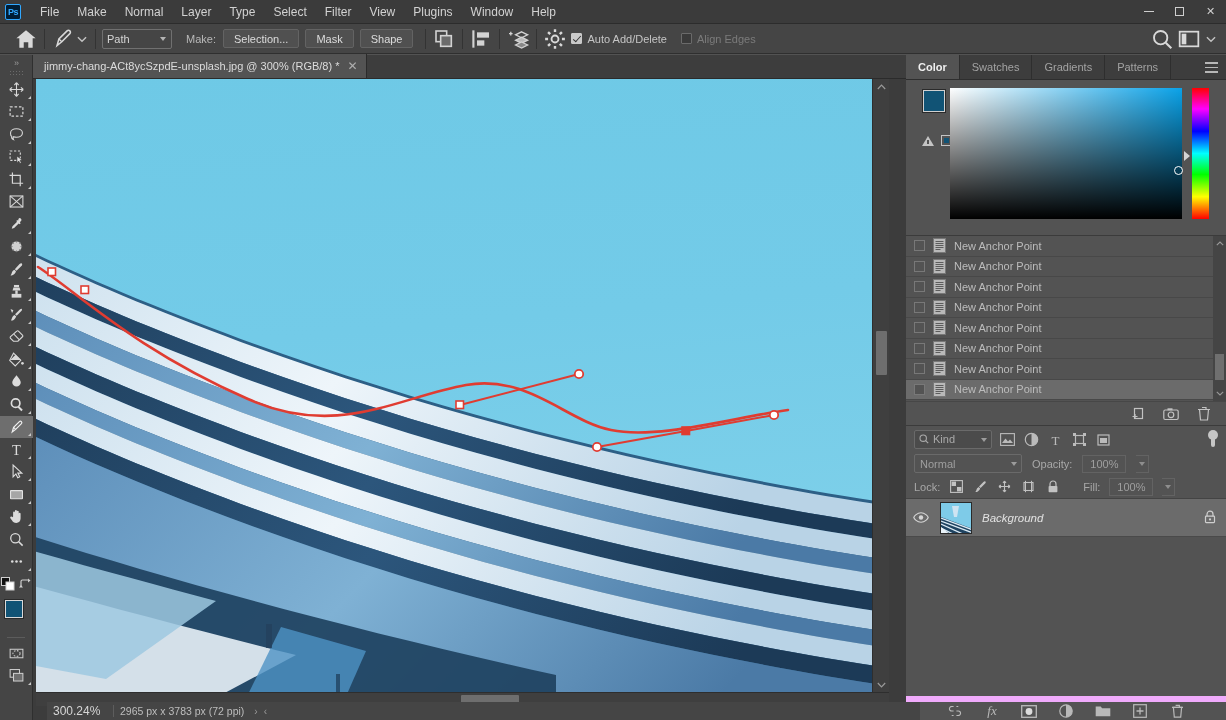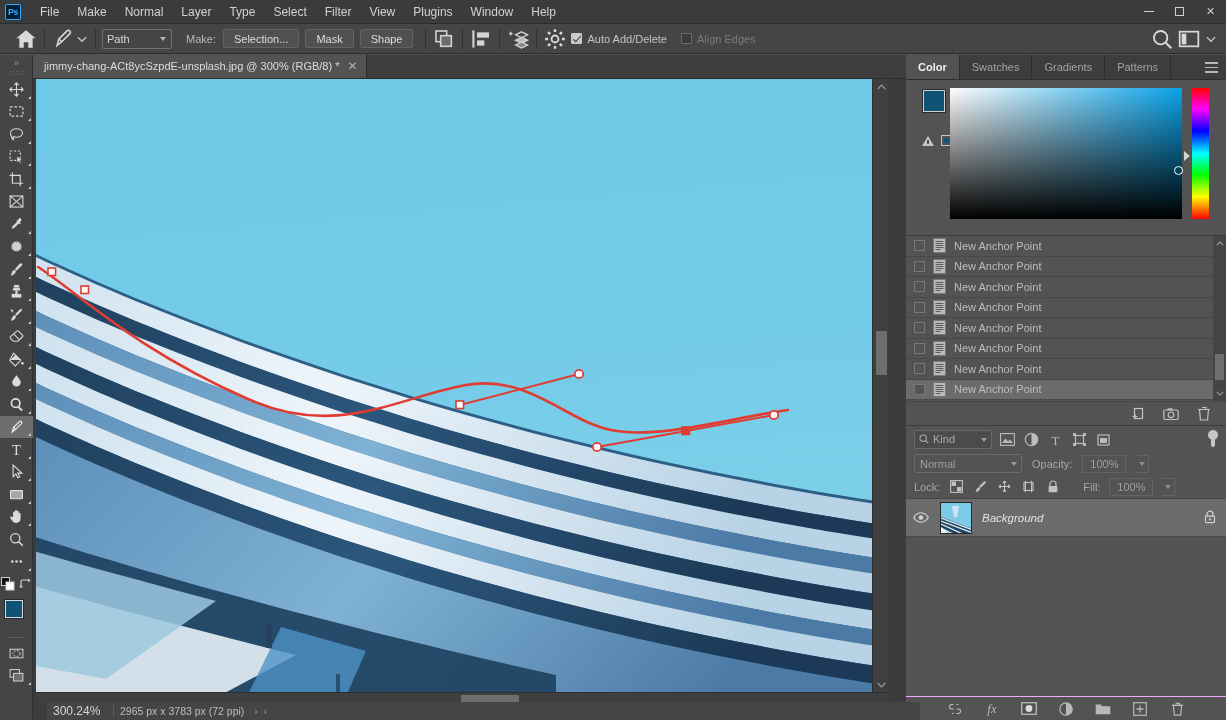--- a/index.html
+++ b/index.html
@@ -306,21 +306,21 @@
     width: 32px; height: 32px; border: 1px solid #2a2a2a; position: relative; overflow: hidden;
     background:
       linear-gradient(135deg, #1b3f64 0%, #2f6f9e 35%, #9fd6ee 55%, #4a8fc0 75%, #123css 100%);
   }
   .layer-name { font-size: 11.5px; font-style: italic; color: #e2e2e2; }
   .lock-badge { margin-left: auto; color: #cfcfcf; }
 
   .lay-foot {
     position: absolute; left: 0; bottom: 0; width: 320px; height: 24px;
     background: #535353; display: flex; align-items: center; justify-content: center; gap: 21px;
-    border-top: 1px solid #f0abfc;
+    border-top: 6px solid #f0abfc;
   }
   .lf-ico { width: 16px; height: 16px; color: #b9b9b9; display:flex;align-items:center;justify-content:center;font-size:11px; }
 
   .dock-divider { height: 1px; background: #3b3b3b; }
 
   
   .path-svg { position: absolute; left: 0; top: 0; pointer-events: none; }
 </style>
 </head>
 <body>

